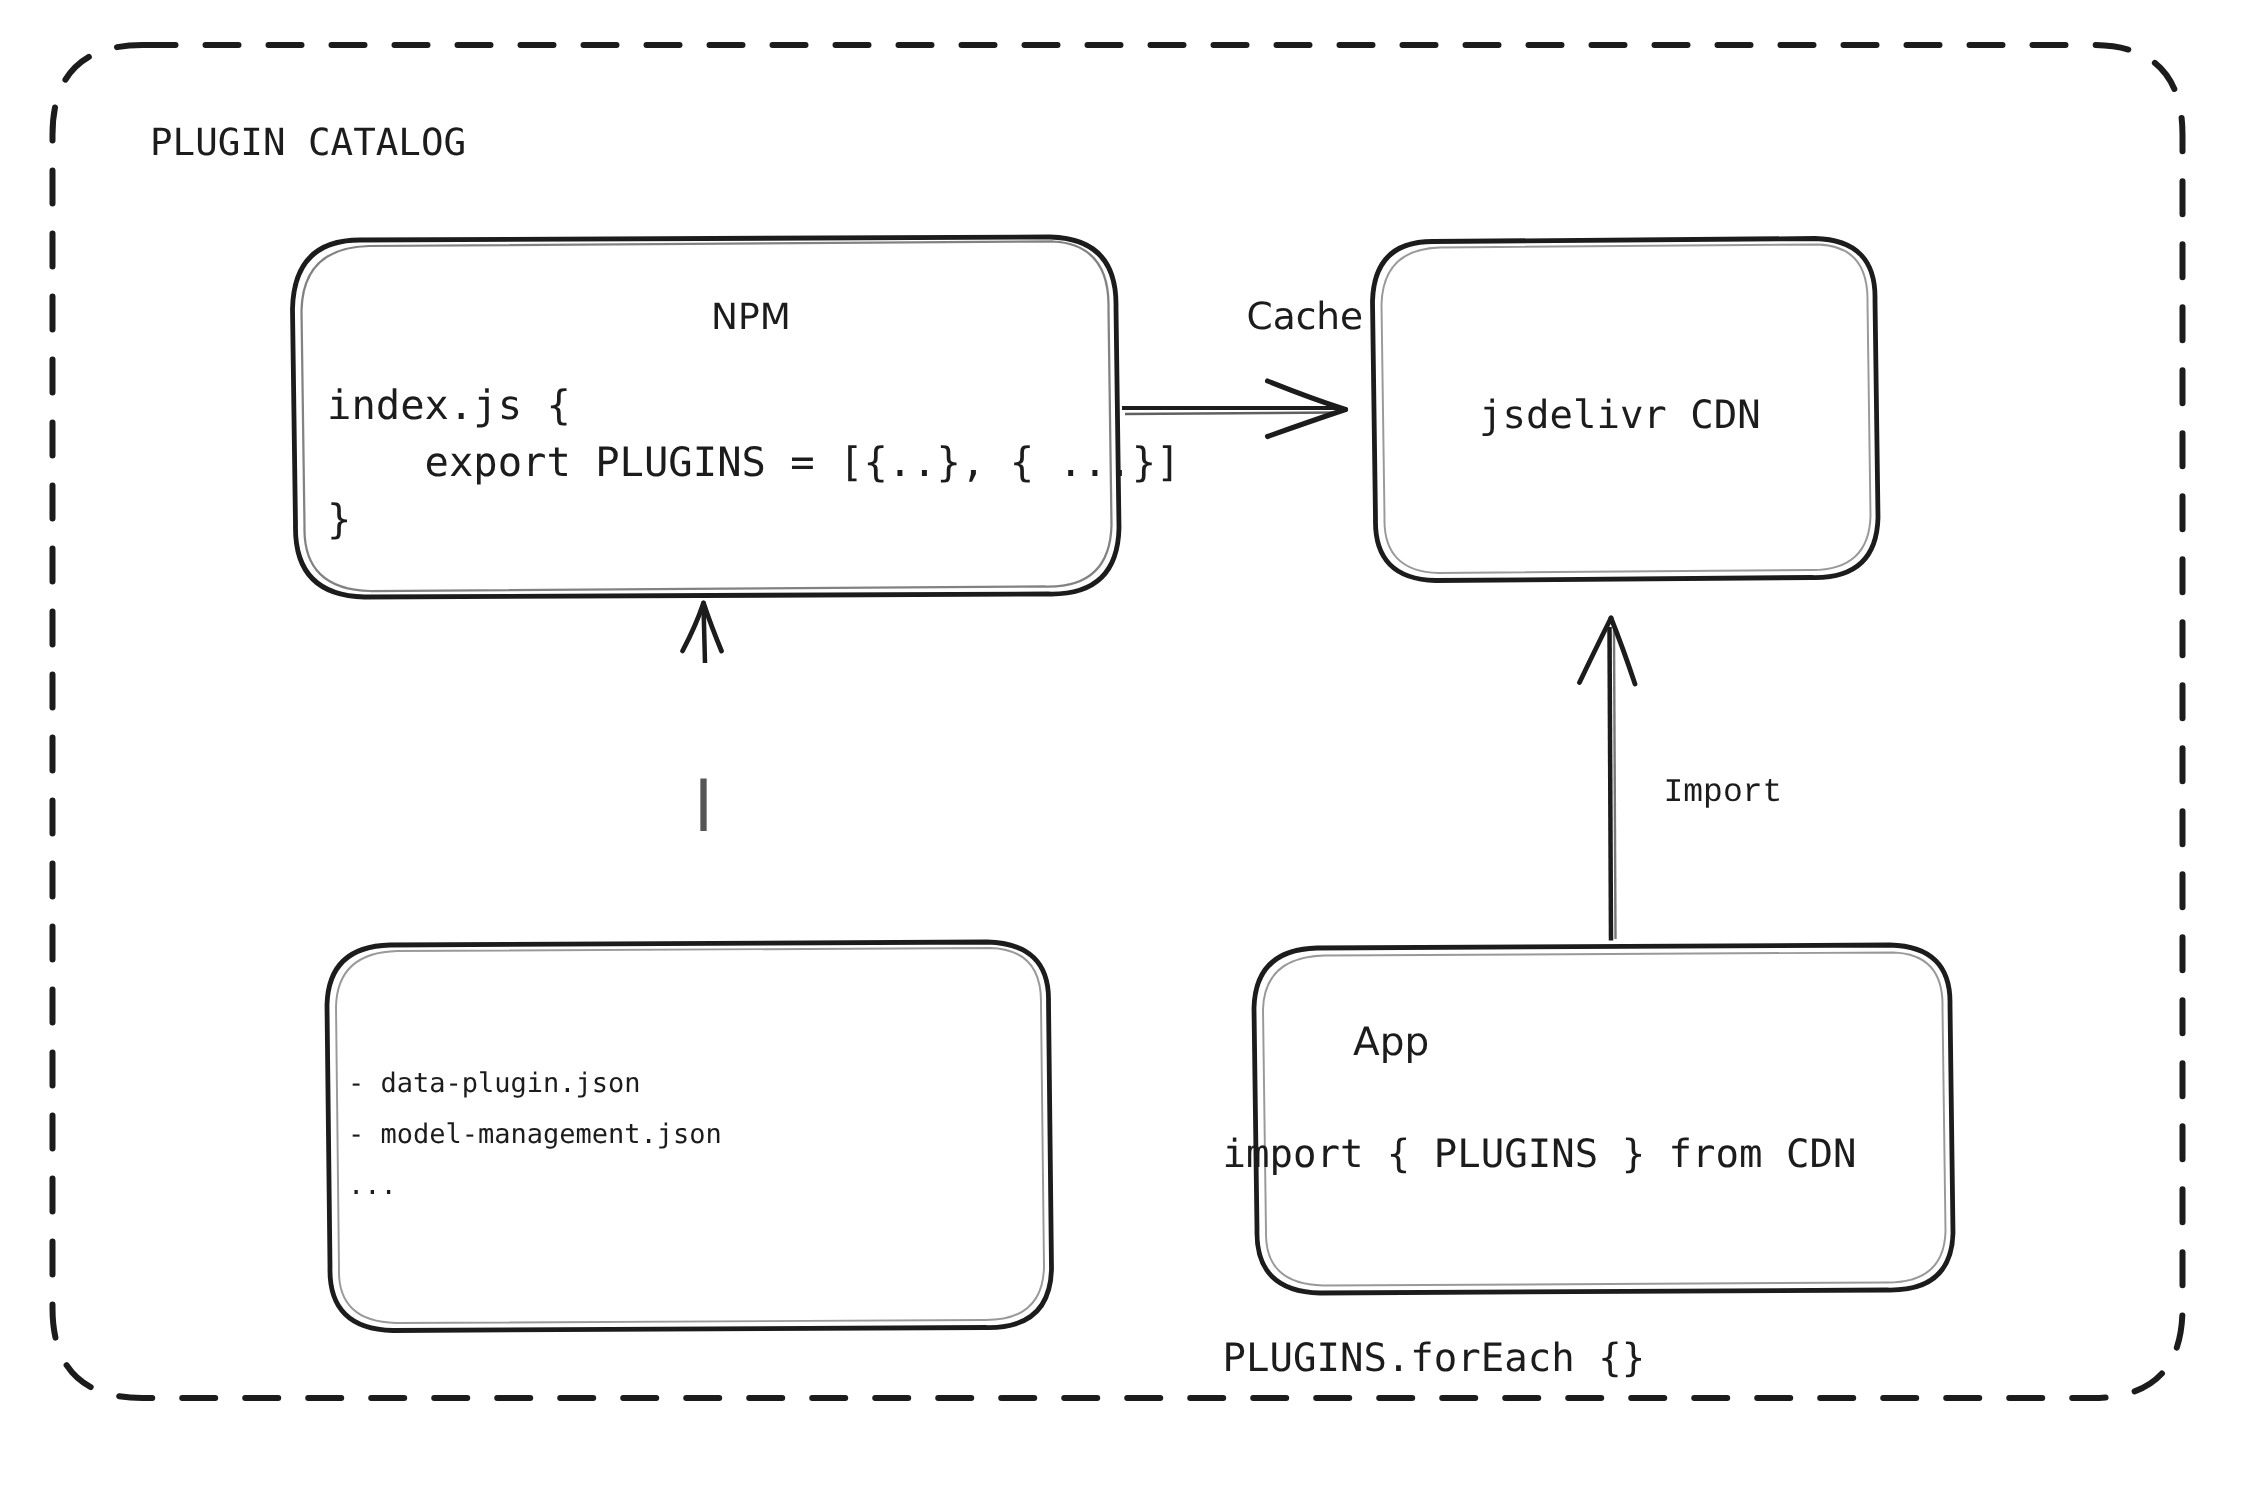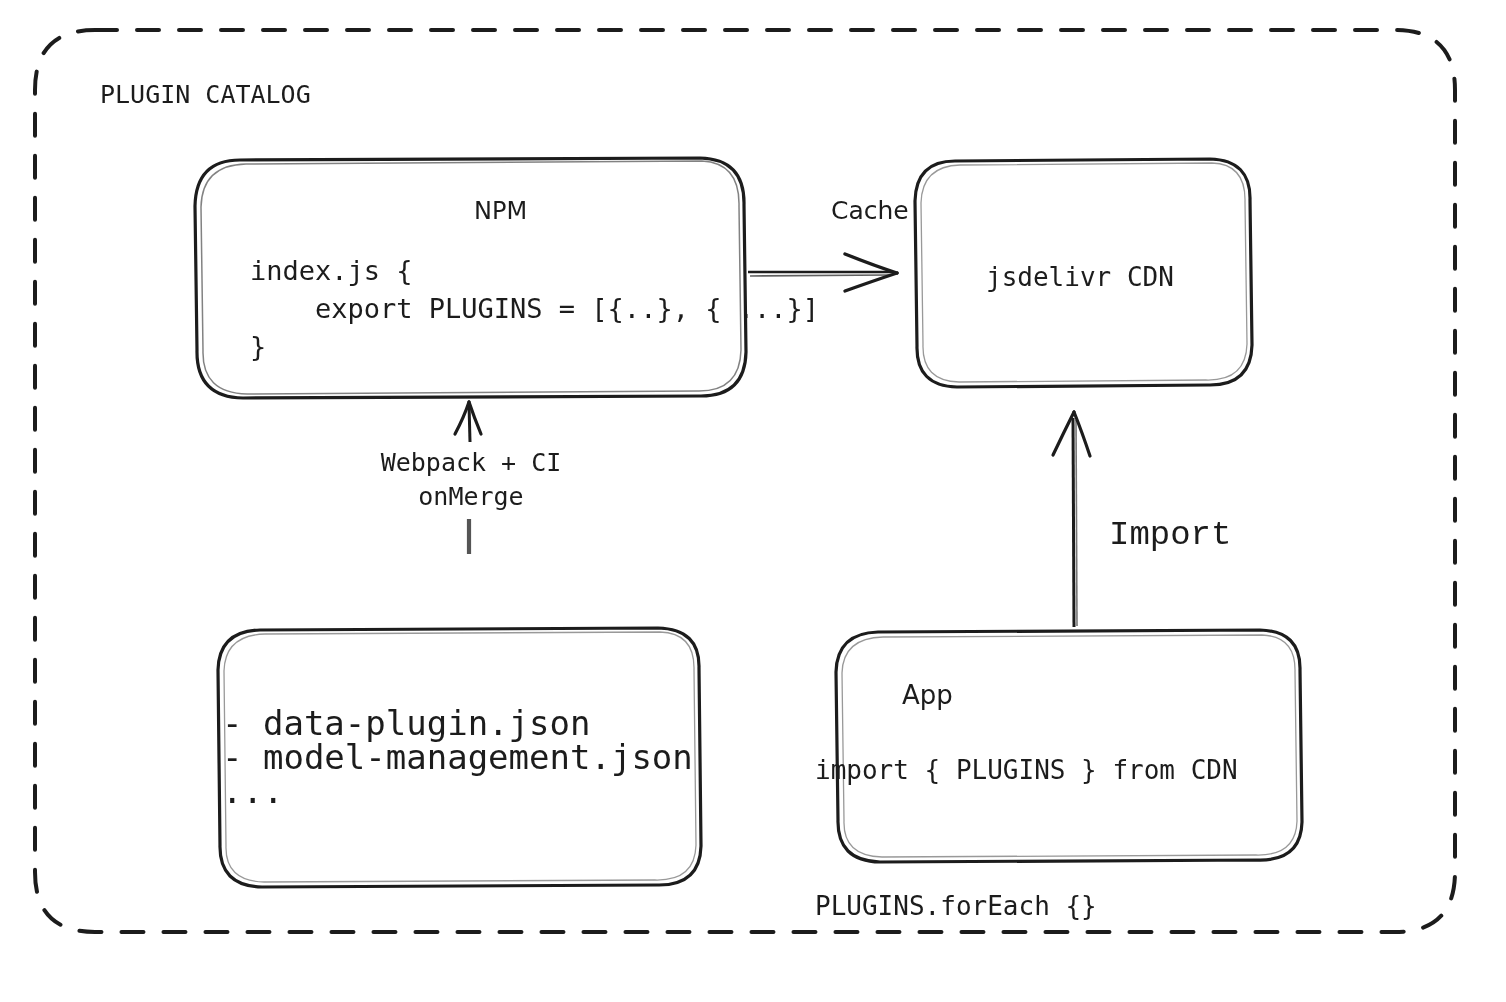--- a/index.html
+++ b/index.html
@@ -54,21 +54,20 @@
   #npm-title {
     left: 430px;
     top: 197px;
     font-size: 24px;
   }
   #npm-code {
     left: 218px;
     top: 252px;
     font-size: 27px;
     line-height: 38px;
-    margin-left: 32px;
   }
 
   
   #cdn-title {
     left: 986px;
     top: 262px;
     font-size: 26px;
   }
 
   
@@ -81,34 +80,35 @@
     left: 373px;
     top: 446px;
     font-size: 25px;
     line-height: 34px;
     text-align: center;
     width: 196px;
   }
   #import-label {
     left: 1109px;
     top: 516px;
-    font-size: 34px;
+    font-size: 22px;
   }
   #repo-label {
     left: 287px;
     top: 566px;
     font-size: 26px;
   }
 
   
   #repo-list {
     left: 222px;
     top: 706px;
-    font-size: 34px;
+    font-size: 18px;
     line-height: 34px;
+    padding-left: 10px;
   }
 
   
   #app-title {
     left: 858px;
     top: 680px;
     font-size: 26px;
   }
   #app-code {
     left: 815px;
@@ -176,22 +176,20 @@
   <div class="txt sans" id="npm-title">NPM</div>
 
   <div class="txt mono" id="npm-code">index.js {
     export PLUGINS = [{..}, { ...}]
 }</div>
 
   <div class="txt mono" id="cdn-title">jsdelivr CDN</div>
 
   <div class="txt sans" id="cache-label">Cache</div>
 
-  <div class="txt mono" id="webpack-label">Webpack + CI
-onMerge</div>
 
   <div class="txt lmono" id="import-label">Import</div>
 
 
   <div class="txt mono" id="repo-list">- data-plugin.json
 - model-management.json
 ...</div>
 
   <div class="txt sans" id="app-title">App</div>
 

